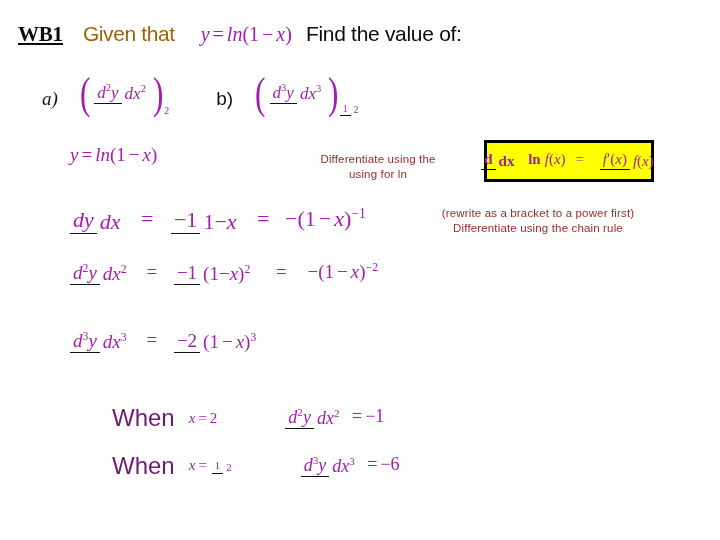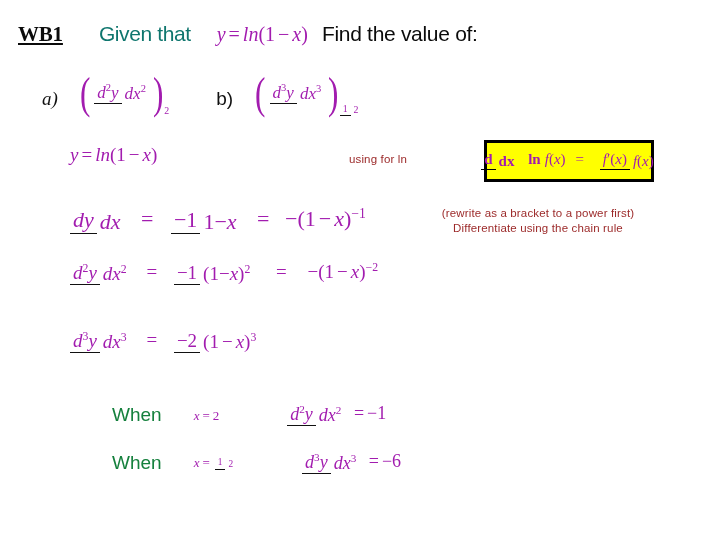--- a/index.html
+++ b/index.html
@@ -96,22 +96,22 @@
     font-family: Liberation Serif, serif;
     font-weight: bold;
     font-size: 21px;
     text-decoration: underline;
     letter-spacing: -0.2px;
     color: #0b0b0b;
   }
   .given-txt {
     font-family: "Liberation Sans", sans-serif;
     font-size: 21px;
-    color: #0f766e;
-    margin-left: 36px;
+    color: #a16207;
+    margin-left: 20px;
     letter-spacing: -0.4px;
   }
   #given-eq {
     margin-left: 26px;
     font-size: 20px;
   }
   #find-txt {
     margin-left: 14px;
     font-family: "Liberation Sans", sans-serif;
     font-size: 21px;
@@ -162,26 +162,26 @@
   
   .when-row {
     position: absolute;
     display: flex;
     align-items: center;
   }
   #when-1 { left: 112px; top: 404px; }
   #when-2 { left: 112px; top: 452px; }
   .when-word {
     font-family: "Liberation Sans", sans-serif;
-    font-size: 19px;
-    color: #15803d;
+    font-size: 24px;
+    color: #701a75;
   }
   .when-x {
-    margin-left: 32px;
-    font-size: 13px;
+    margin-left: 14px;
+    font-size: 15px;
   }
   .when-res {
     margin-left: 66px;
     font-size: 18px;
   }
   #when-2 .when-res { margin-left: 62px; }
 
   
   .annot {
     position: absolute;
@@ -338,20 +338,21 @@
     <span class="when-res math">
       <span class="frac">
         <span class="num"><span>d</span><sup class="pw">3</sup><span>y</span></span>
         <span class="den"><span>dx</span><sup class="pw">3</sup></span>
       </span>
       <span class="op">=</span><span class="up">−6</span>
     </span>
   </div>
 
   <div id="annot-1" class="annot">
+    <div>Differentiate using the</div>
     <div>using for ln</div>
   </div>
 
   <div id="annot-2" class="annot">
     <div>(rewrite as a bracket to a power first)</div>
     <div>Differentiate using the chain rule</div>
   </div>
 
   <div id="rule-box">
     <span class="math">

